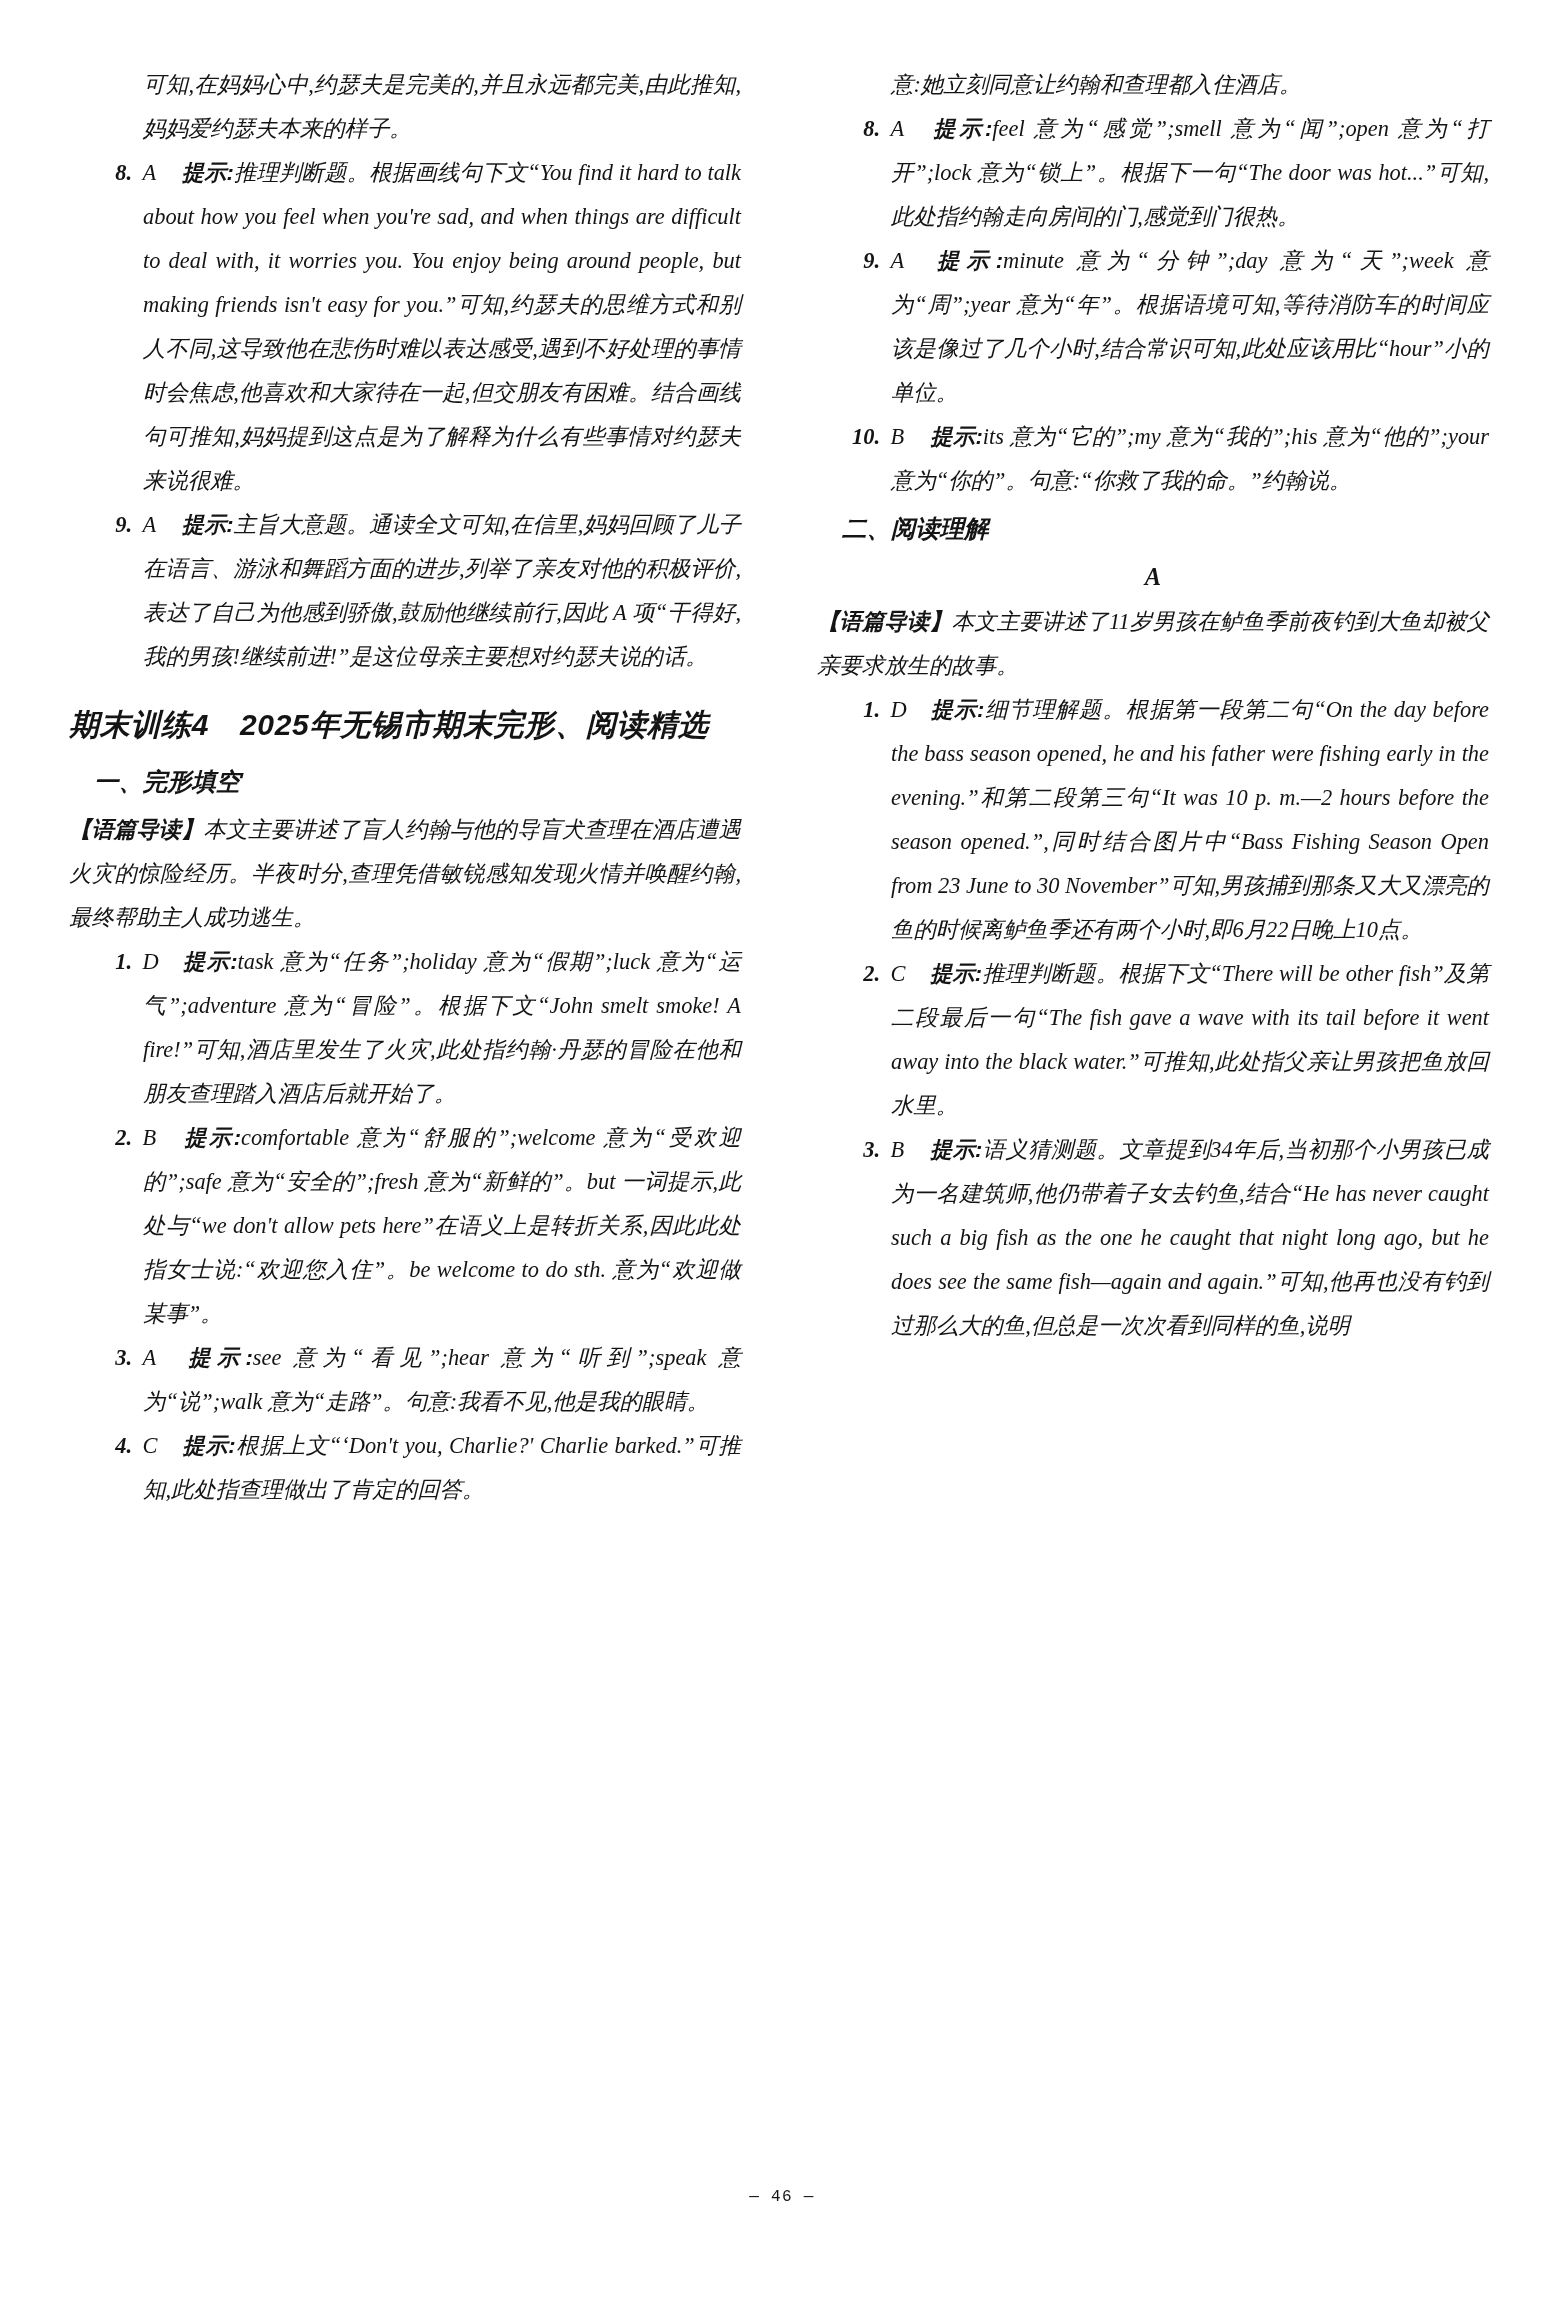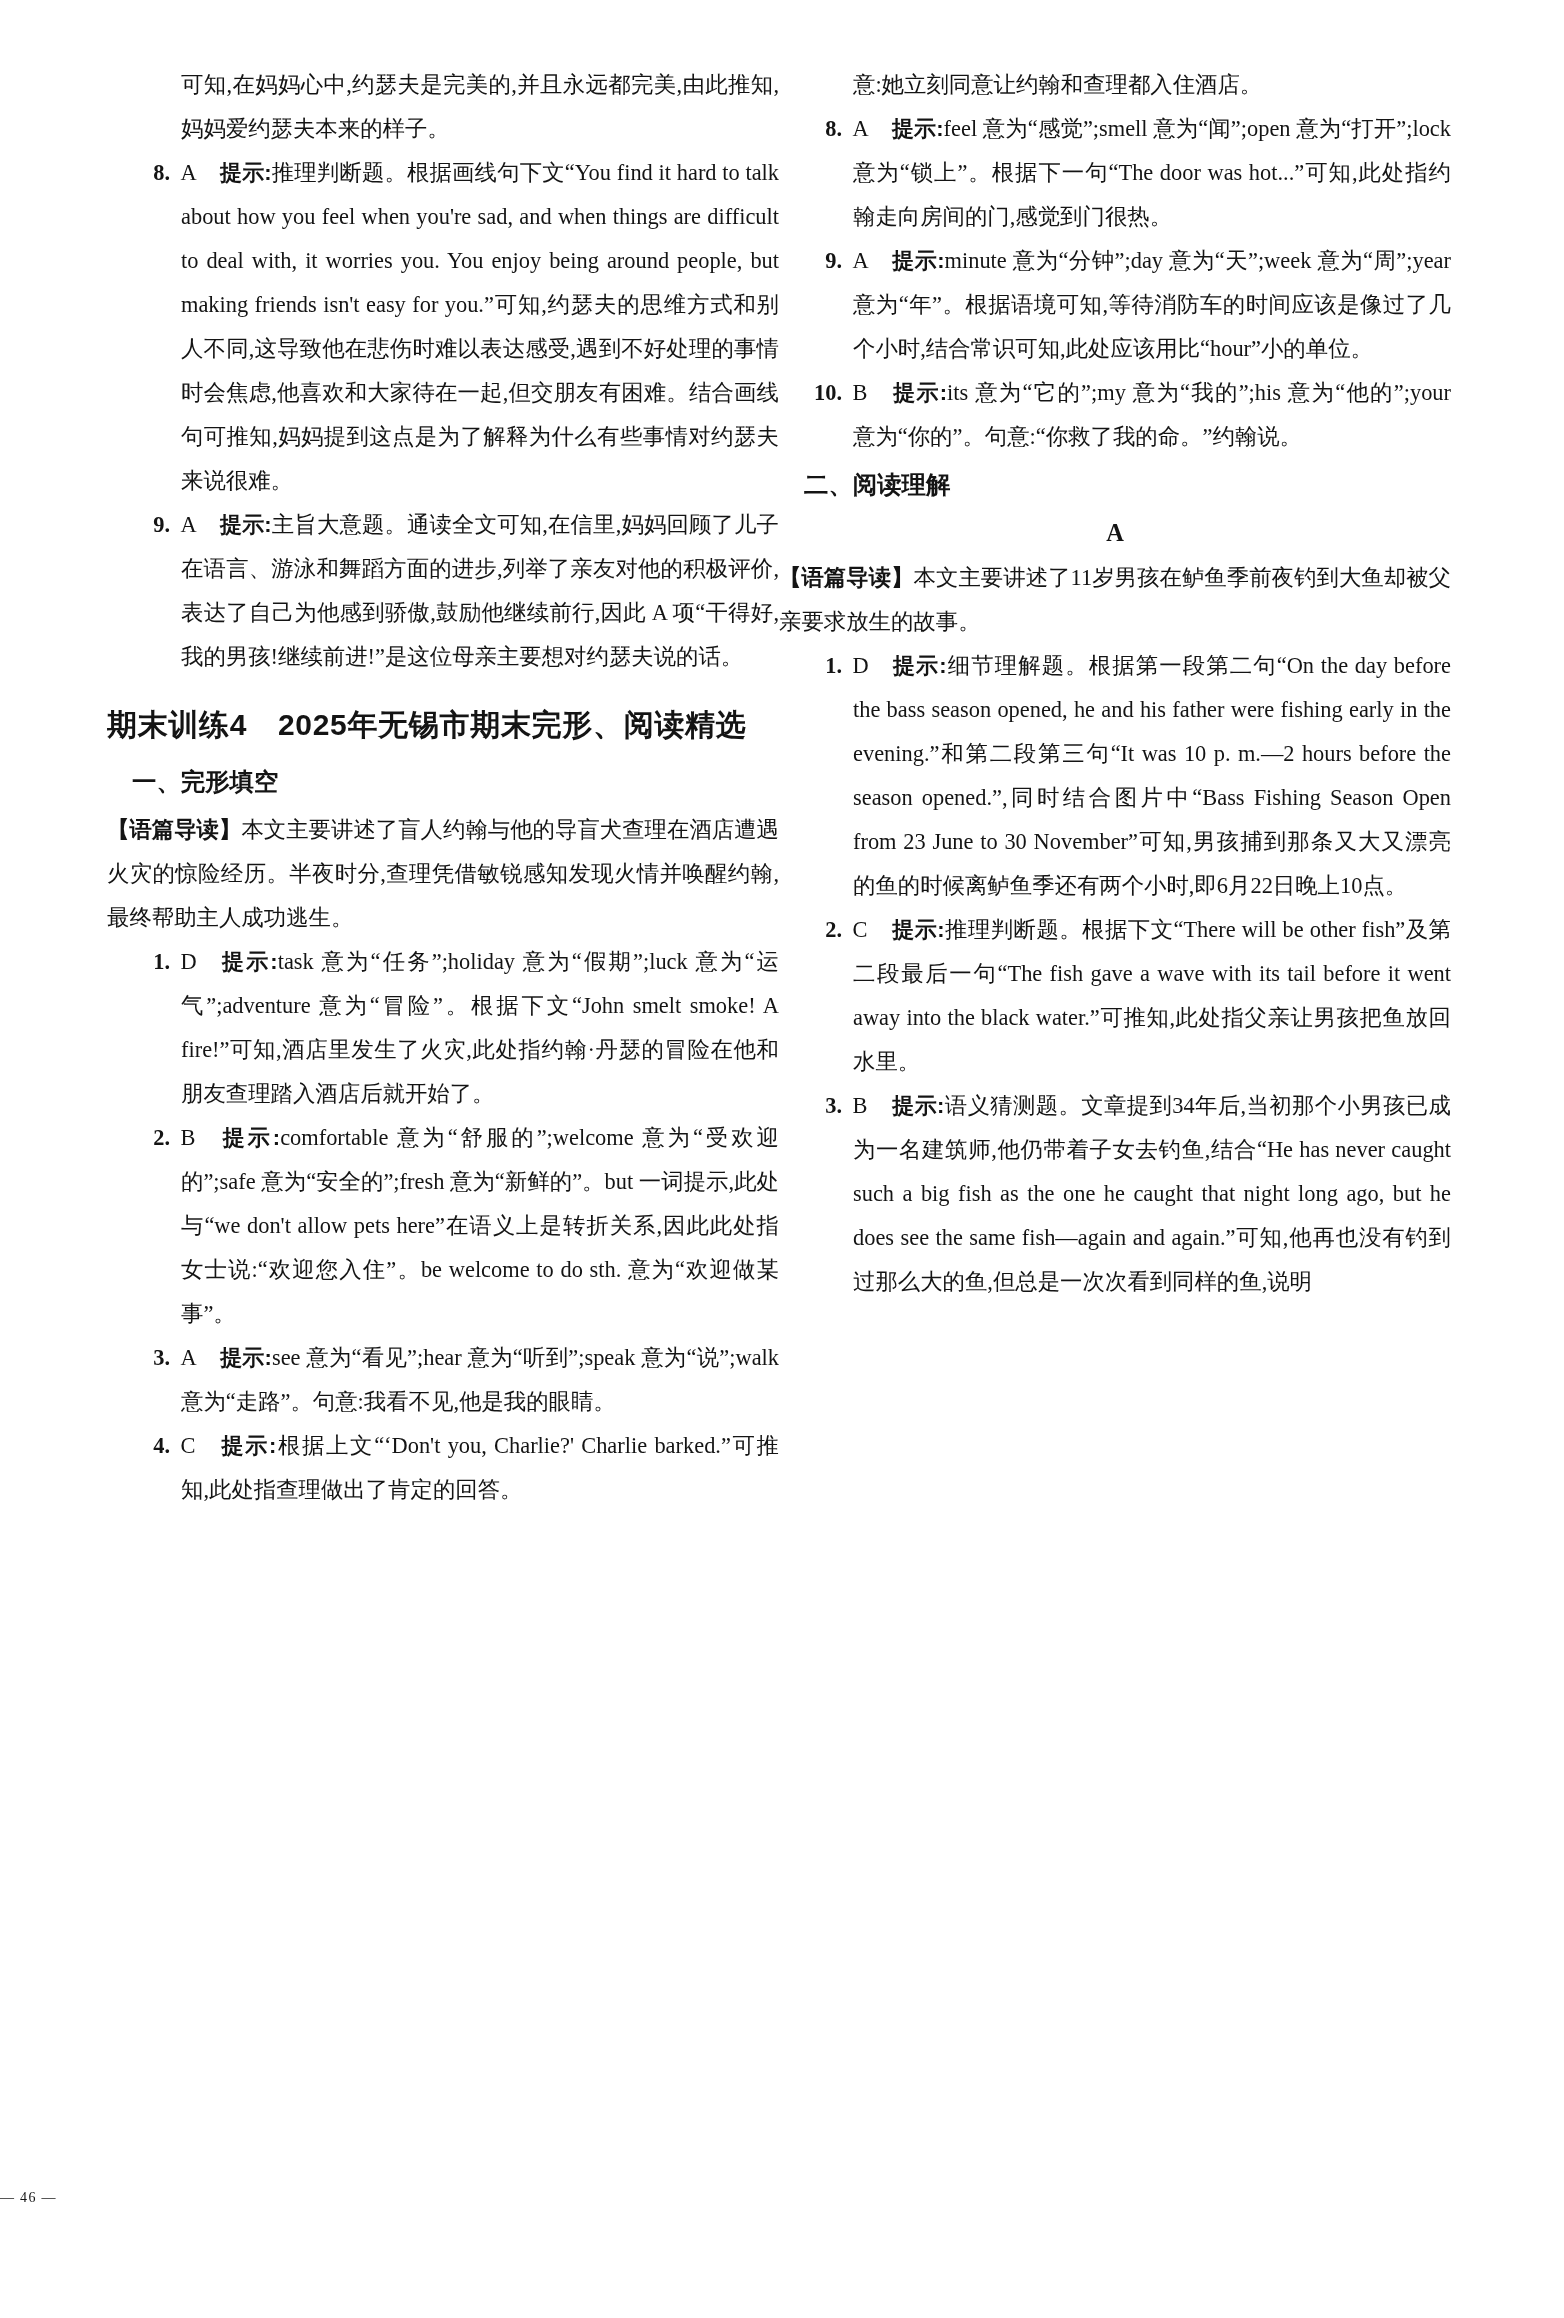--- a/index.html
+++ b/index.html
@@ -10,21 +10,22 @@
     position: relative;
     font-family: "Liberation Serif", "DejaVu Serif", serif;
     color: #141414;
     overflow: hidden;
   }
   .sheet {
     padding: 63px 75px 0 69px;
   }
   .cols {
     display: flex;
-    justify-content: center;
+    justify-content: space-between;
+    font-style: italic;
   }
   .col {
     width: 672px;
     font-size: 22.4px;
     line-height: 44px;
     text-align: justify;
   }
   
   .cont {
     margin-left: 74px;
@@ -79,22 +80,24 @@
     font-weight: bold;
     font-size: 24.4px;
     line-height: 44px;
     margin: 1.3px 0;
   }
   .footer {
     position: absolute;
     left: 0;
     right: 0;
     bottom: 113px;
-    font-size: 14px;
+    text-align: center;
+    font-size: 16px;
     letter-spacing: 1.3px;
+    font-family: Liberation Mono, monospace;
   }
 </style>
 </head>
 <body>
 
 <div class="sheet">
   <div class="cols">
 
     <div class="col">
       <p class="cont">可知,在妈妈心中,约瑟夫是完美的,并且永远都完美,由此推知,妈妈爱约瑟夫本来的样子。</p>

